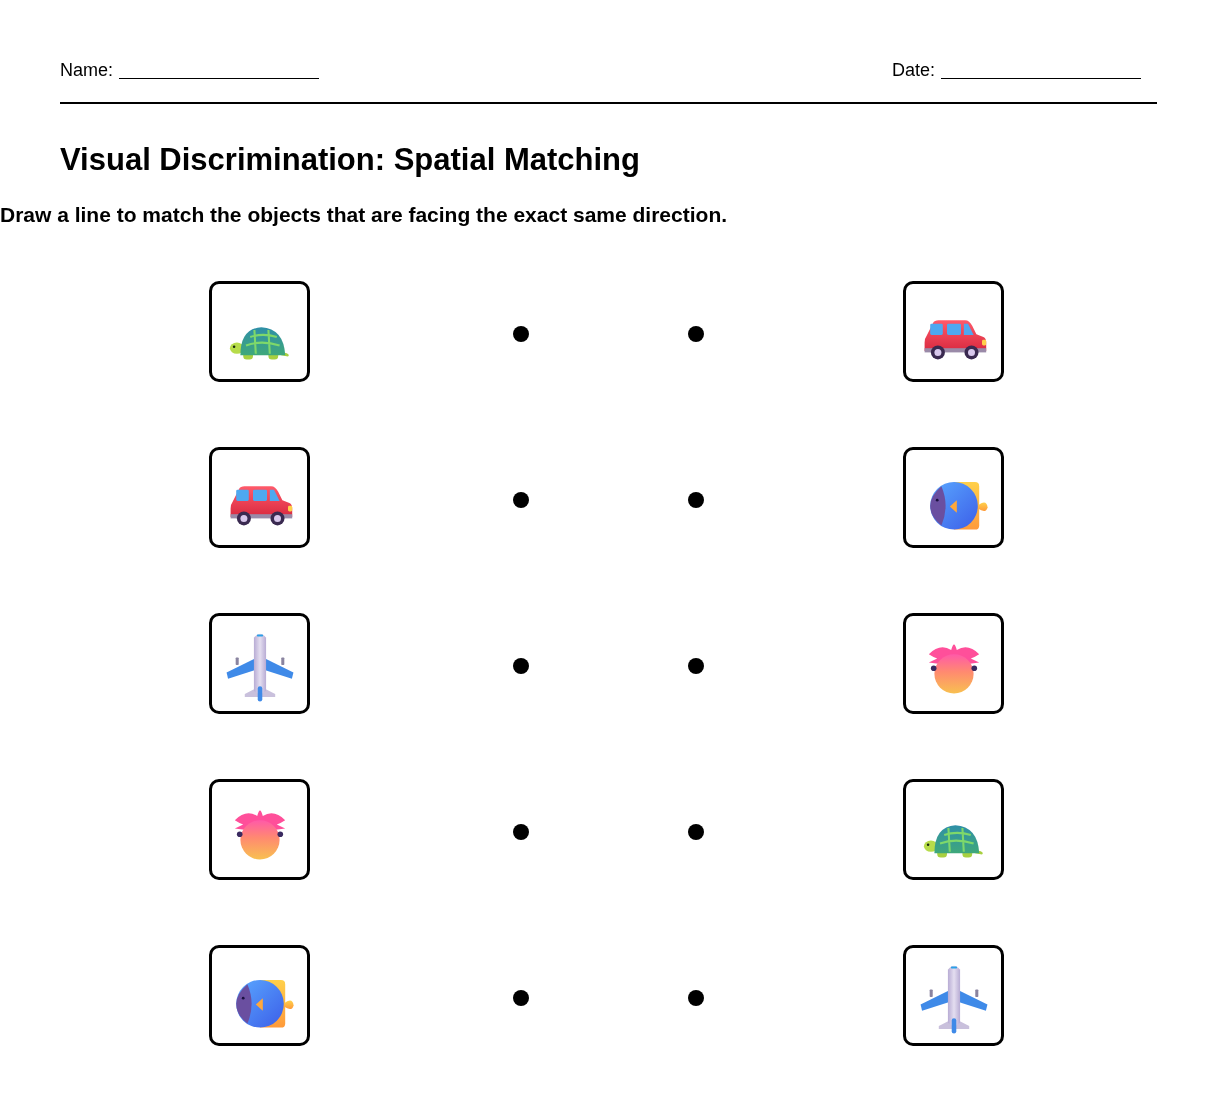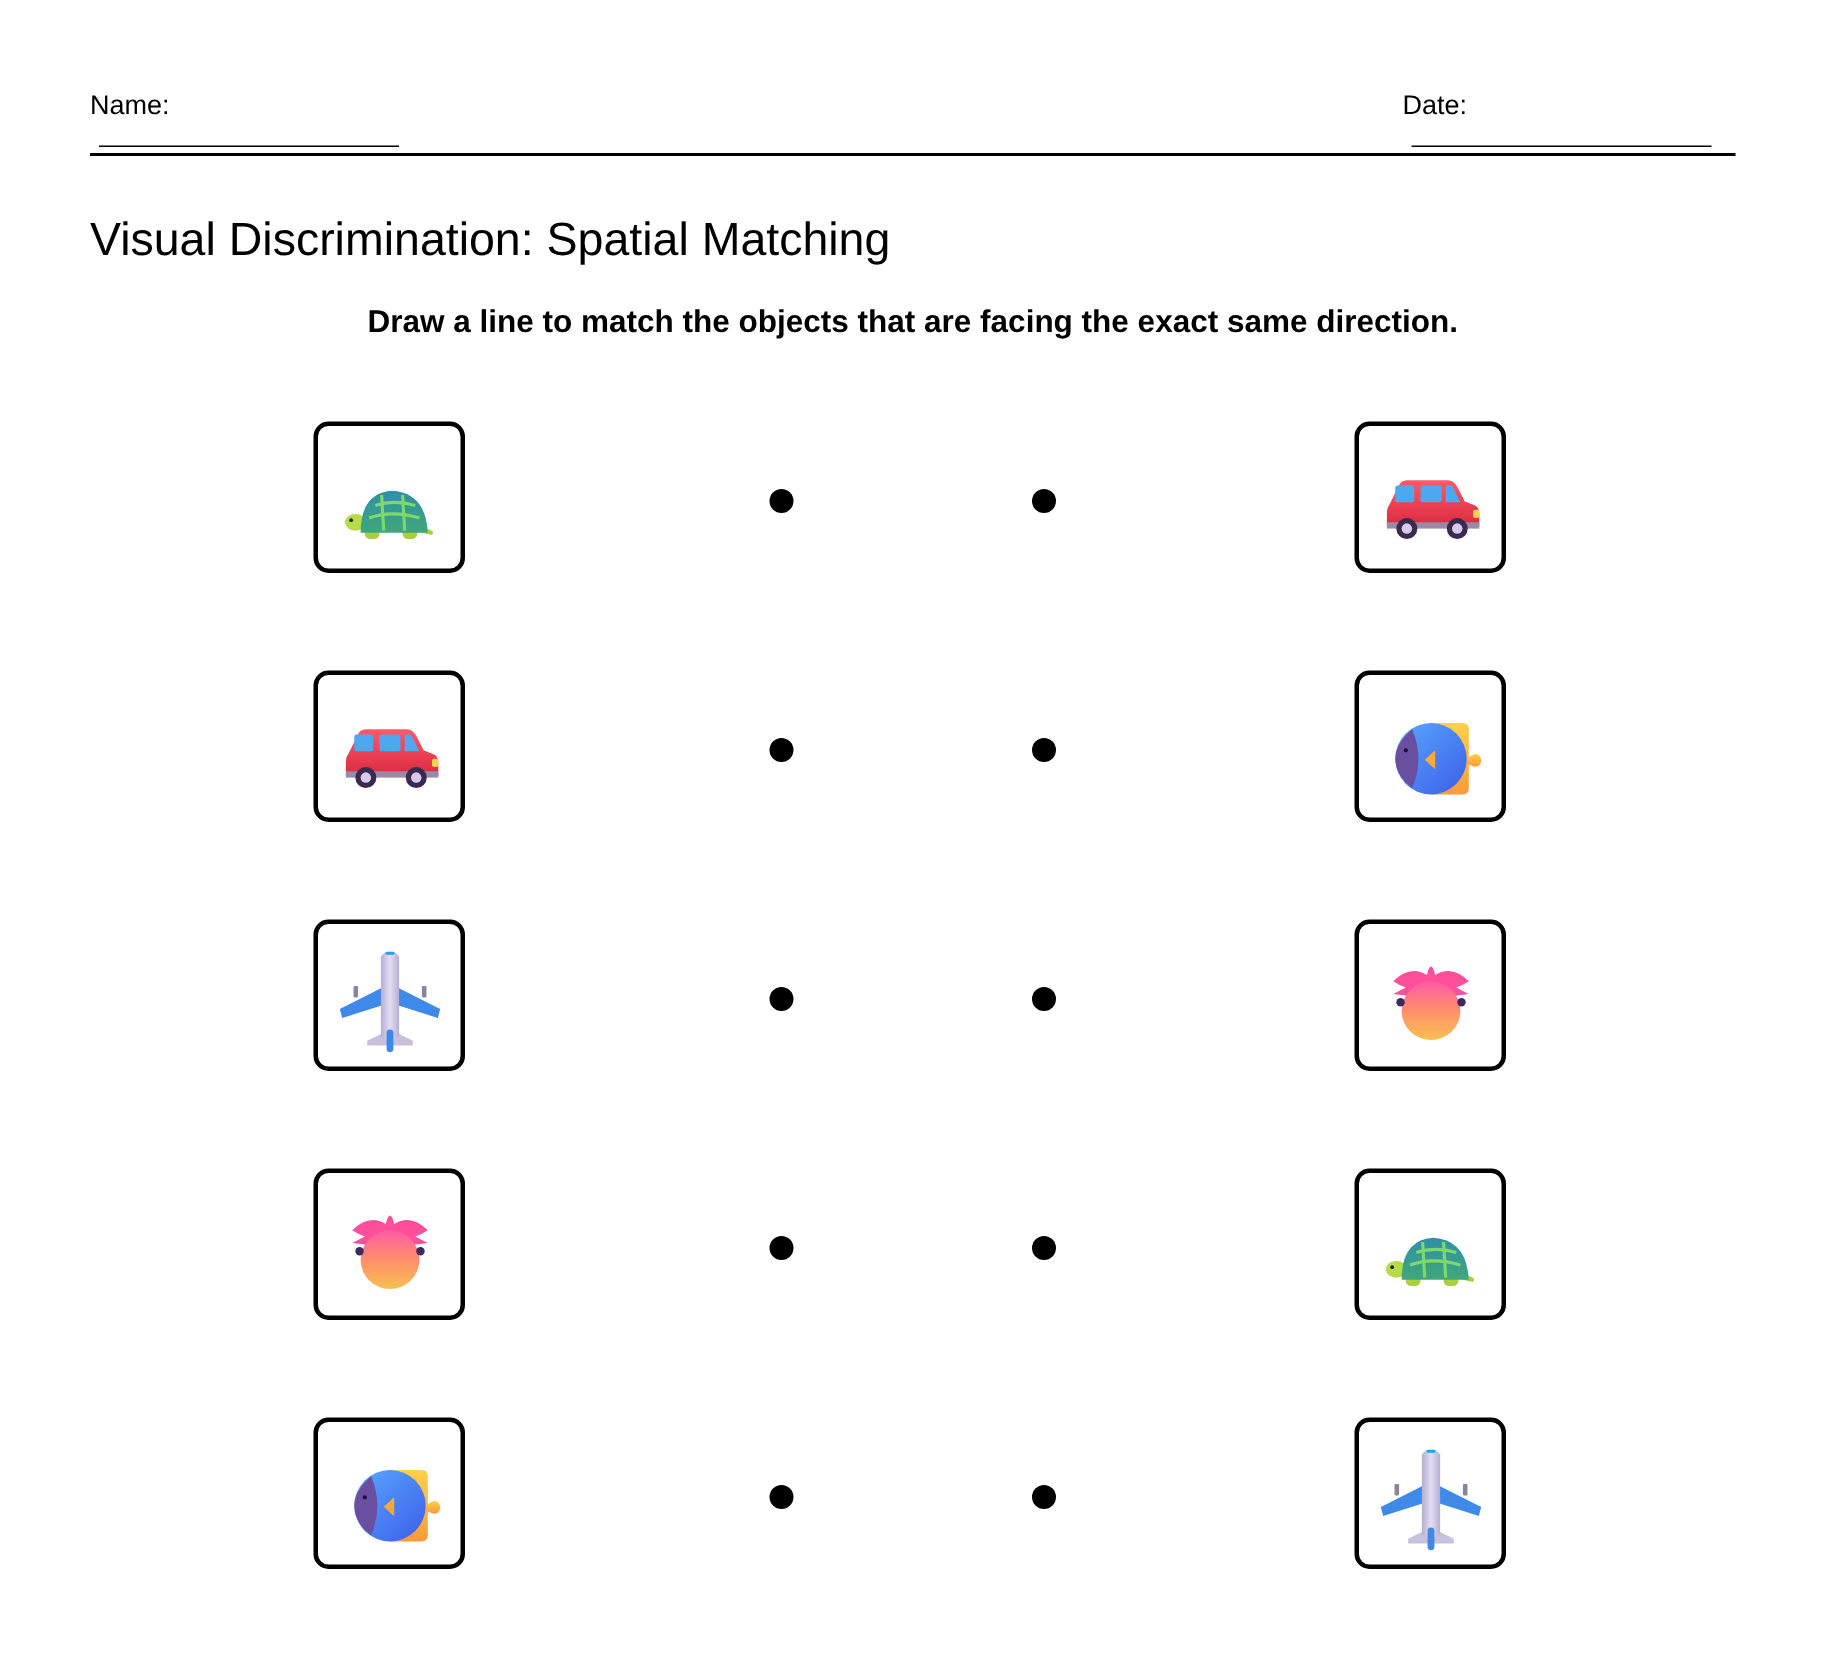--- a/index.html
+++ b/index.html
@@ -1,25 +1,25 @@
 <!DOCTYPE html>
 <html><head>
 <meta charset="utf-8">
 <style>
   html, body { margin:0; padding:0; background:#ffffff; }
   body { width:1217px; height:1110px; position:relative; font-family:"Liberation Sans", sans-serif; color:#000; overflow:hidden; }
   .header { position:absolute; left:60px; top:58px; width:1097px; height:44px; border-bottom:2px solid #000; }
-  .field { position:absolute; top:2px; font-size:18px; display:flex; align-items:flex-start;flex-direction:column; }
+  .field { position:absolute; top:2px; font-size:18px; display:flex; align-items:center; }
   .field .line { display:inline-block; border-bottom:1px solid #000; height:16px; margin-left:6px; }
   .name-field { left:0; }
   .name-field .line { width:200px; }
   .date-field { right:16px; }
   .date-field .line { width:200px; }
-  .title { position:absolute; left:60px; top:142px; font-size:31px; font-weight:normal; margin:0; }
-  .instructions { position:absolute; left:0; width:1217px; top:203px; text-align:center; font-size:21px; font-weight:bold; margin:0; }
+  .title { position:absolute; left:60px; top:142px; font-size:31px; font-weight:bold; margin:0; }
+  .instructions { position:absolute; left:0; width:1217px; top:203px; font-size:21px; font-weight:bold; margin:0; }
   .row { position:absolute; left:0; width:1217px; height:106px; }
   .card { position:absolute; width:101px; height:101px; border:3px solid #000; border-radius:10px; box-sizing:border-box; background:#fff; display:flex; align-items:center; justify-content:center; }
   .card.left { left:209px; }
   .card.right { left:903px; }
   .card svg { width:70px; height:70px; margin-top:10px; }
   .dot { position:absolute; width:16px; height:16px; border-radius:50%; background:#000; top:45px; }
   .dot.left { left:513px; }
   .dot.right { left:688px; }
 </style>
 </head>

